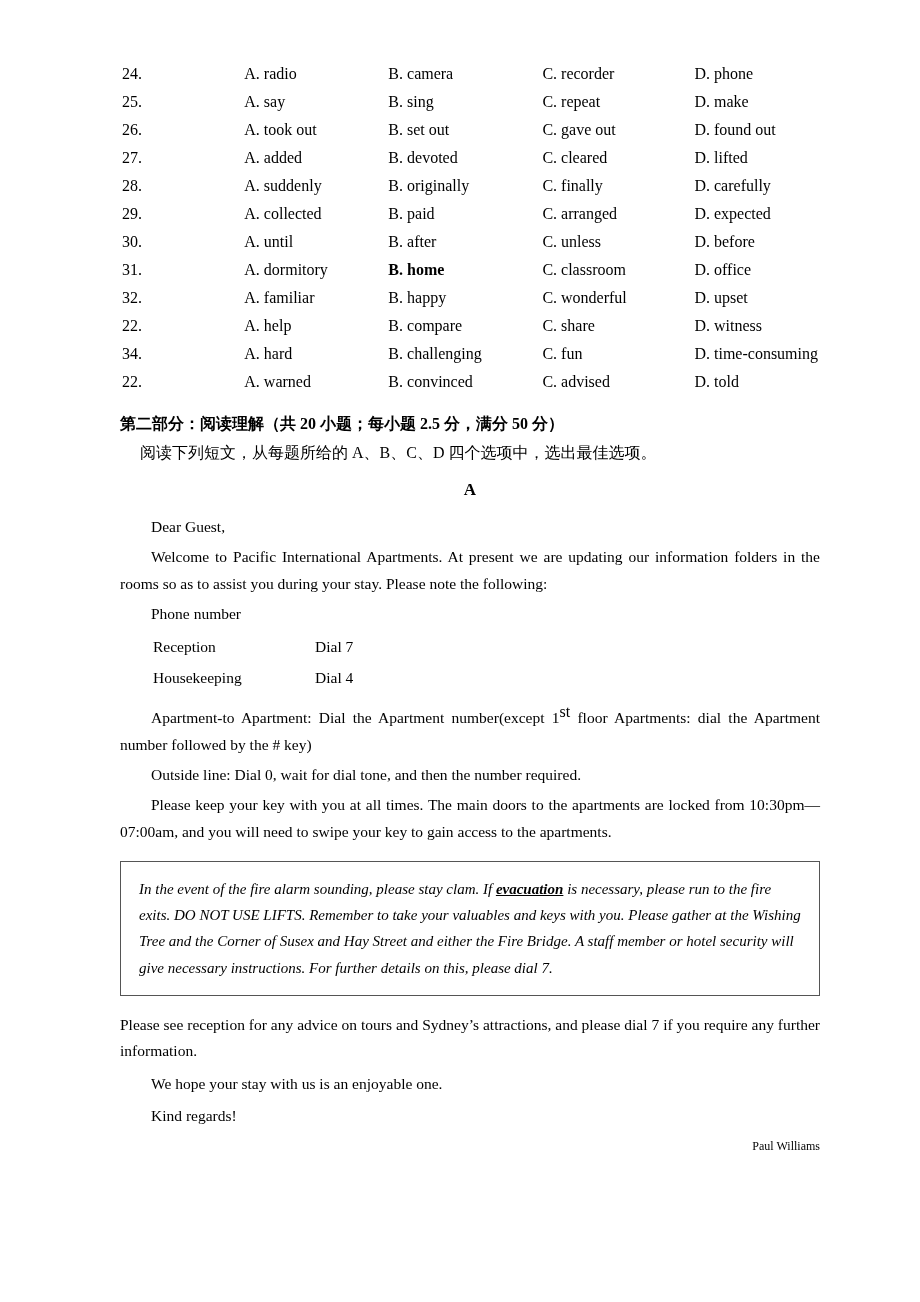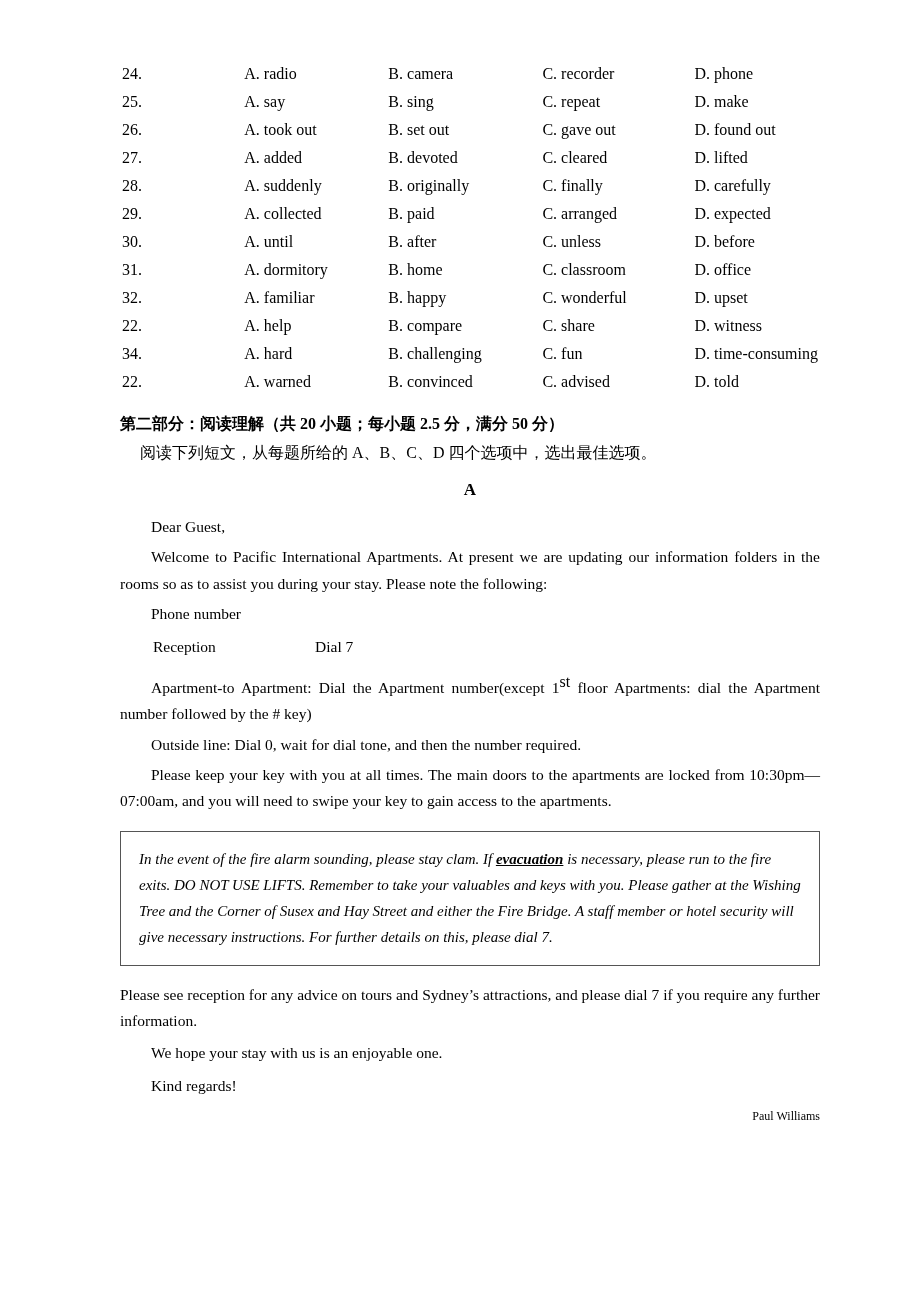--- a/index.html
+++ b/index.html
@@ -160,21 +160,21 @@
       <tr>
         <td style="width: 150px;">30.</td>
         <td style="width: 160px;">A. until</td>
         <td style="width: 170px;">B. after</td>
         <td style="width: 170px;">C. unless</td>
         <td>D. before</td>
       </tr>
       <tr>
         <td style="width: 150px;">31.</td>
         <td style="width: 160px;">A. dormitory</td>
-        <td style="width: 170px;">B. home</td>
+        <td style="width: 170px; font-weight: bold;">B. home</td>
         <td style="width: 170px;">C. classroom</td>
         <td>D. office</td>
       </tr>
       <tr>
         <td style="width: 150px;">32.</td>
         <td style="width: 160px;">A. familiar</td>
         <td style="width: 170px;">B. happy</td>
         <td style="width: 170px;">C. wonderful</td>
         <td>D. upset</td>
       </tr>
@@ -210,20 +210,24 @@
 <div class="passage-body">
   <p class="indent">Dear Guest,</p>
   <p class="indent">Welcome to Pacific International Apartments. At present we are updating our information folders in the rooms so as to assist you during your stay. Please note the following:</p>
   <p style="text-indent:2em;">Phone number</p>
   <table class="phone-table">
     <tbody>
         <tr>
       <td>Reception</td>
       <td>Dial 7</td>
     </tr>
+    <tr>
+      <td>Housekeeping</td>
+      <td>Dial 4</td>
+    </tr>
   </tbody>
     </table>
   <p class="apt-line">
     <span>Apartment-to Apartment: Dial the Apartment number(except 1</span><sup>st</sup><span> floor Apartments: dial the Apartment number followed by the # key)</span>
   </p>
   <p class="indent">Outside line: Dial 0, wait for dial tone, and then the number required.</p>
   <p class="indent">Please keep your key with you at all times. The main doors to the apartments are locked from 10:30pm— 07:00am, and you will need to swipe your key to gain access to the apartments.</p>
 </div>
 
 <div class="fire-box">

